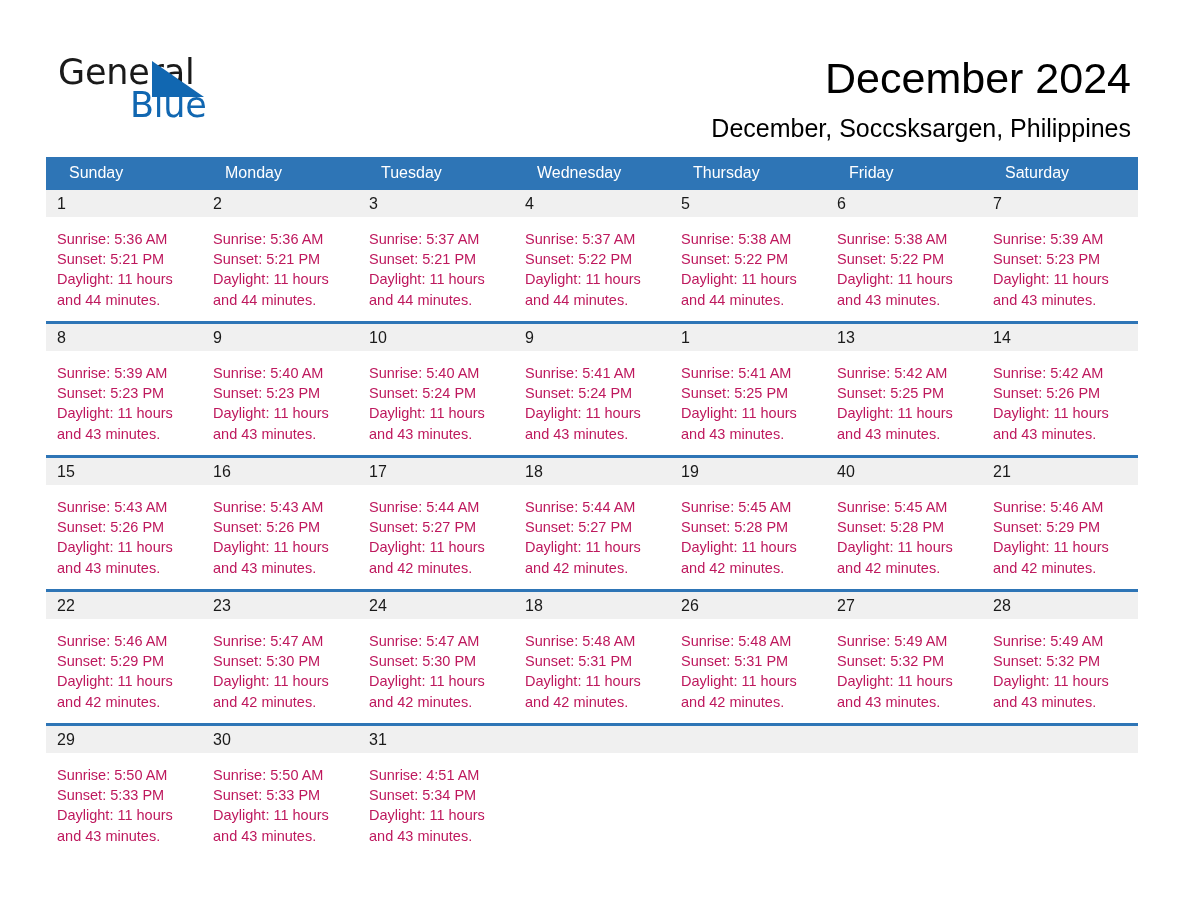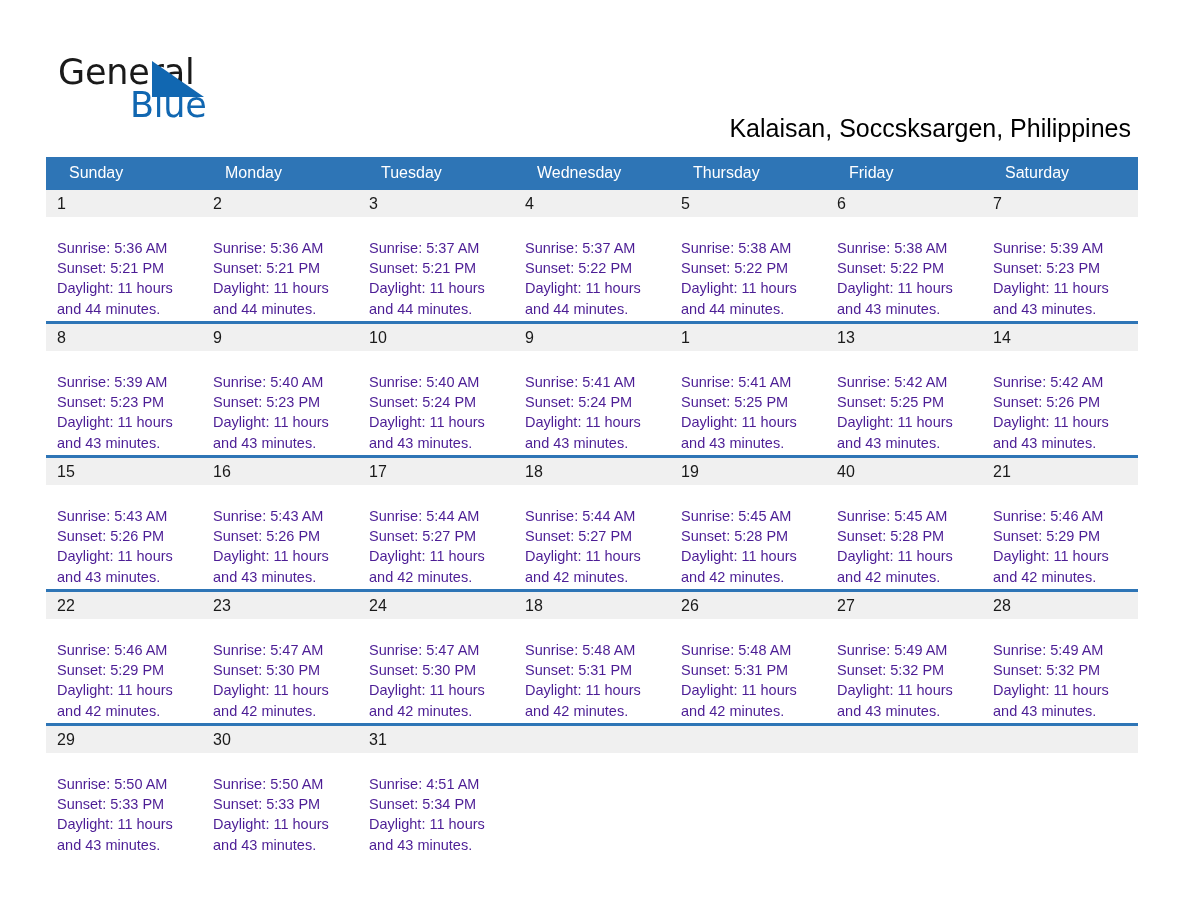--- a/index.html
+++ b/index.html
@@ -132,22 +132,21 @@
     color: #1a1a1a;
     box-sizing: border-box;
   }
   .daycell.empty .daynum-band {
     background: #f0f0f0;
   }
   .details {
     padding: 12px 8px 0 11px;
     font-size: 14.5px;
     line-height: 20.2px;
-    color: #4c1d95;
-    margin-top: 9px;
+    color: #be185d;
   }
   .details div {
     white-space: nowrap;
   }
   .details .daylight {
     white-space: normal;
   }
 </style>
 </head>
 <body>
@@ -159,21 +158,22 @@
     <div class="brand">
       <span class="brand-general">General</span>
       <span class="brand-tri">
         <svg width="52" height="36" viewBox="0 0 52 36" xmlns="http://www.w3.org/2000/svg">
           <polygon points="0,0 52,36 0,36" fill="#1167b1"></polygon>
         </svg>
       </span>
       <span class="brand-blue">Blue</span>
     </div>
 
-    <div class="subtitle">Kalaisan, Soccsksargen, Philippines</div>
+    <div class="title">December 2024</div>
+    <div class="subtitle">December, Soccsksargen, Philippines</div>
   </div>
 
   <div class="calendar">
     <table class="cal-table">
       <thead>
         <tr>
           <th>Sunday</th>
           <th>Monday</th>
           <th>Tuesday</th>
           <th>Wednesday</th>

